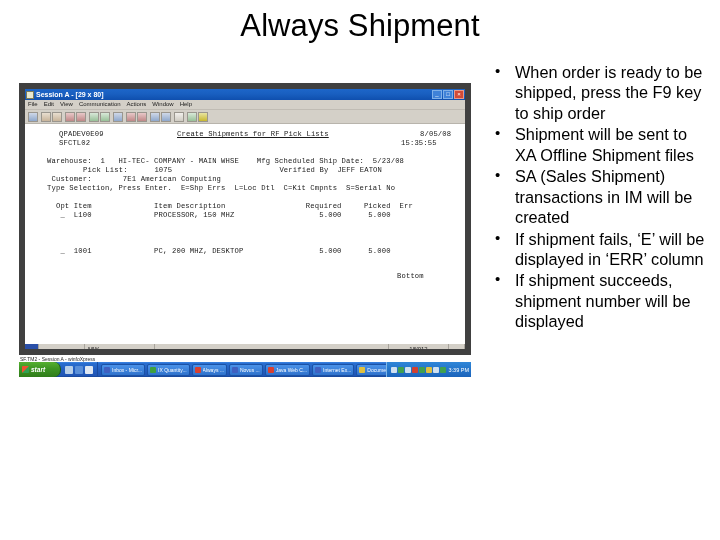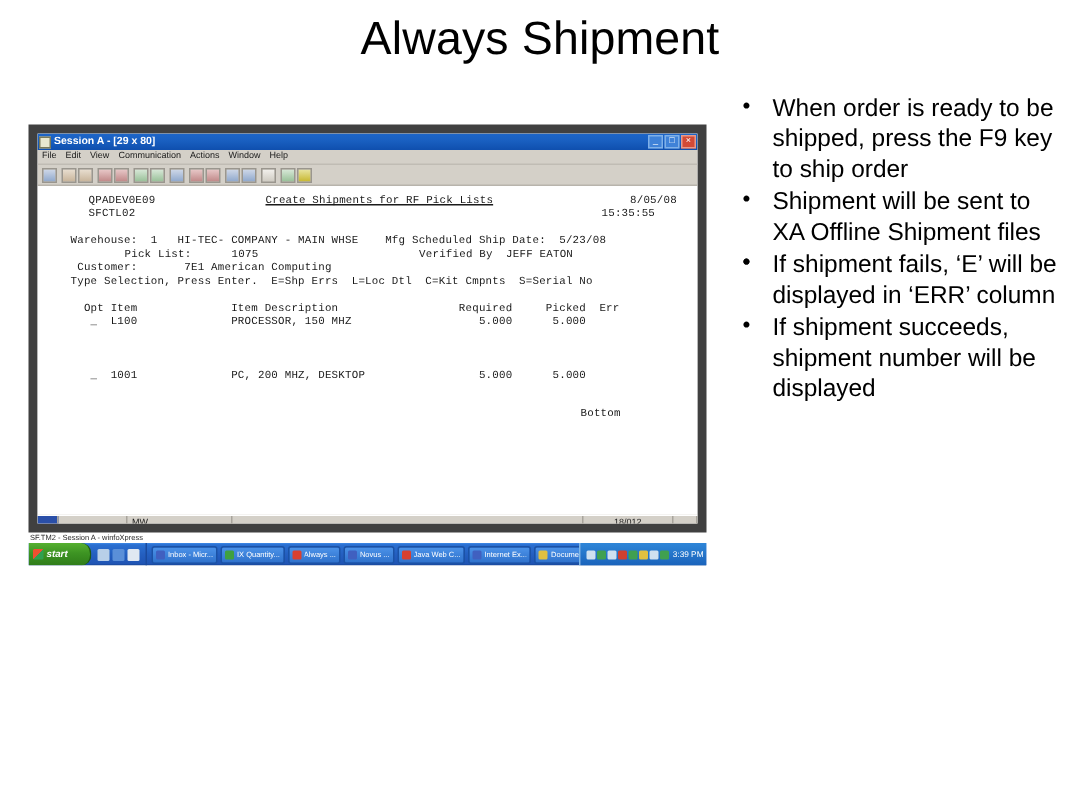--- a/index.html
+++ b/index.html
@@ -347,20 +347,21 @@
   <li>
     <span class="dot">•</span>
     <span>When order is ready to be shipped, press the F9 key to ship order</span>
   </li>
   <li>
     <span class="dot">•</span>
     <span>Shipment will be sent to XA Offline Shipment files</span>
   </li>
   <li>
     <span class="dot">•</span>
+    <span>SA (Sales Shipment) transactions in IM will be created</span>
   </li>
   <li>
     <span class="dot">•</span>
     <span>If shipment fails, ‘E’ will be displayed in ‘ERR’ column</span>
   </li>
   <li>
     <span class="dot">•</span>
     <span>If shipment succeeds, shipment number will be displayed</span>
   </li>
 </ul>
@@ -433,21 +434,21 @@
 
     <span class="row" style="left:22px;  top:33px;text-align:right;">Warehouse:  1   HI-TEC- COMPANY - MAIN WHSE    Mfg Scheduled Ship Date:  5/23/08</span>
     <span class="row" style="left:22px;  top:42px;margin-left:36px;">Pick List:      1075                        Verified By  JEFF EATON</span>
     <span class="row" style="left:22px;  top:51px;"> Customer:       7E1 American Computing</span>
     <span class="row" style="left:22px;  top:78px;">  Opt Item              Item Description                  Required     Picked  Err</span>
 
     <span class="row" style="left:22px;  top:60px;">Type Selection, Press Enter.  E=Shp Errs  L=Loc Dtl  C=Kit Cmpnts  S=Serial No</span>
     <span class="row" style="left:22px;  top:87px;">   _  L100              PROCESSOR, 150 MHZ                   5.000      5.000</span>
     <span class="row" style="left:22px;  top:96px;margin-top:27px;">   _  1001              PC, 200 MHZ, DESKTOP                 5.000      5.000</span>
 
-    <span class="row" style="left:362px; top:148px;">Bottom</span>
+    <span class="row" style="left:372px; top:148px;">Bottom</span>
   </div>
 
   <div class="status-bar">
     <span class="sb-cell sb-indicator"></span>
     <span class="sb-cell" style="width:46px;"></span>
     <span class="sb-cell" style="width:70px;">MW</span>
     <span class="sb-cell sb-flex"></span>
     <span class="sb-cell sb-pos">18/012</span>
     <span class="sb-cell sb-end"></span>
   </div>

